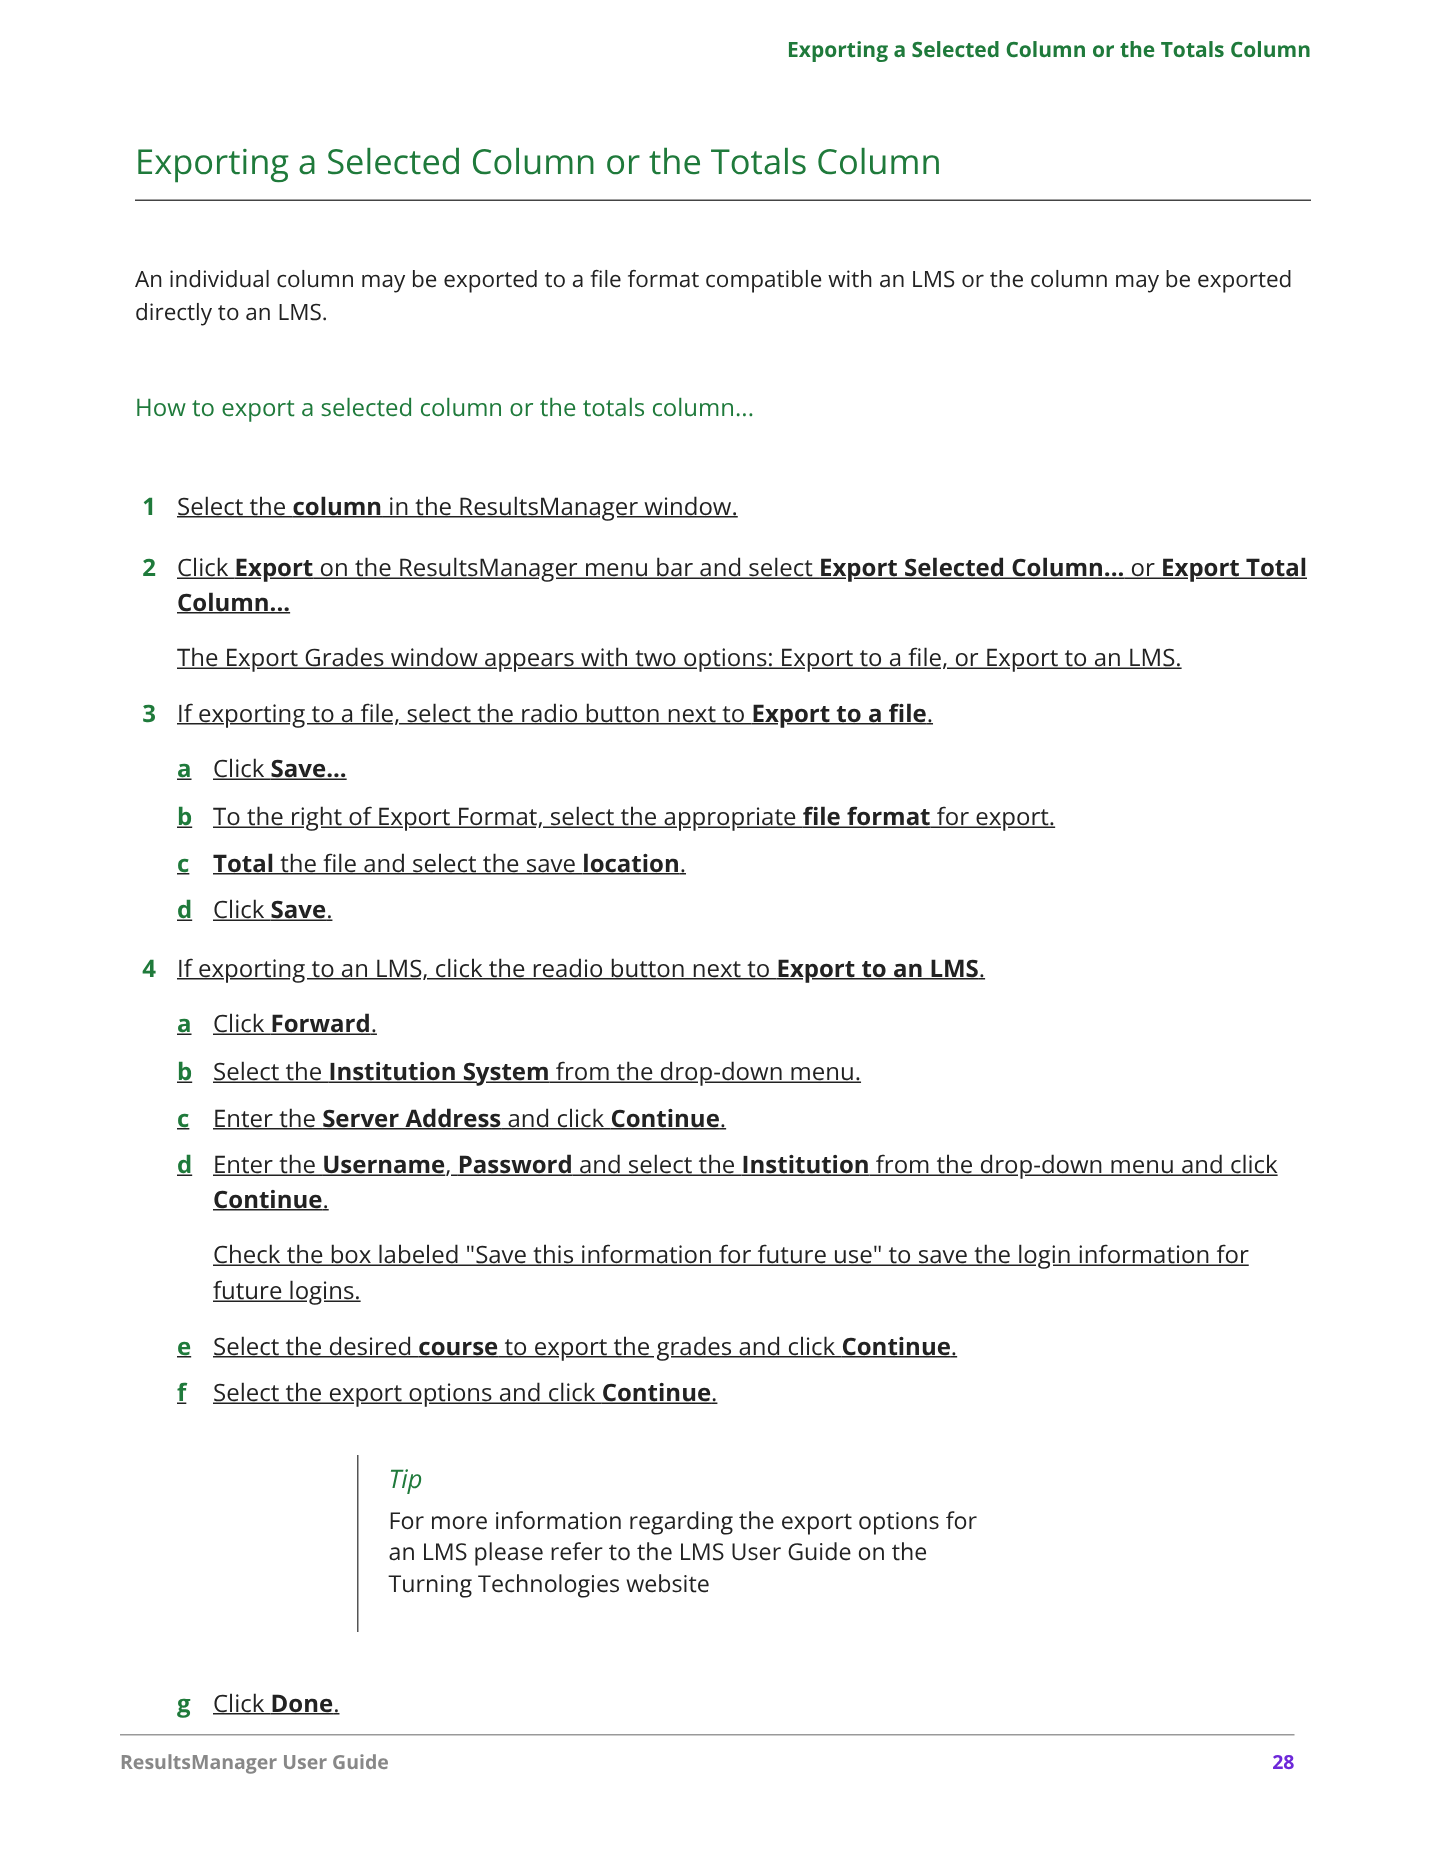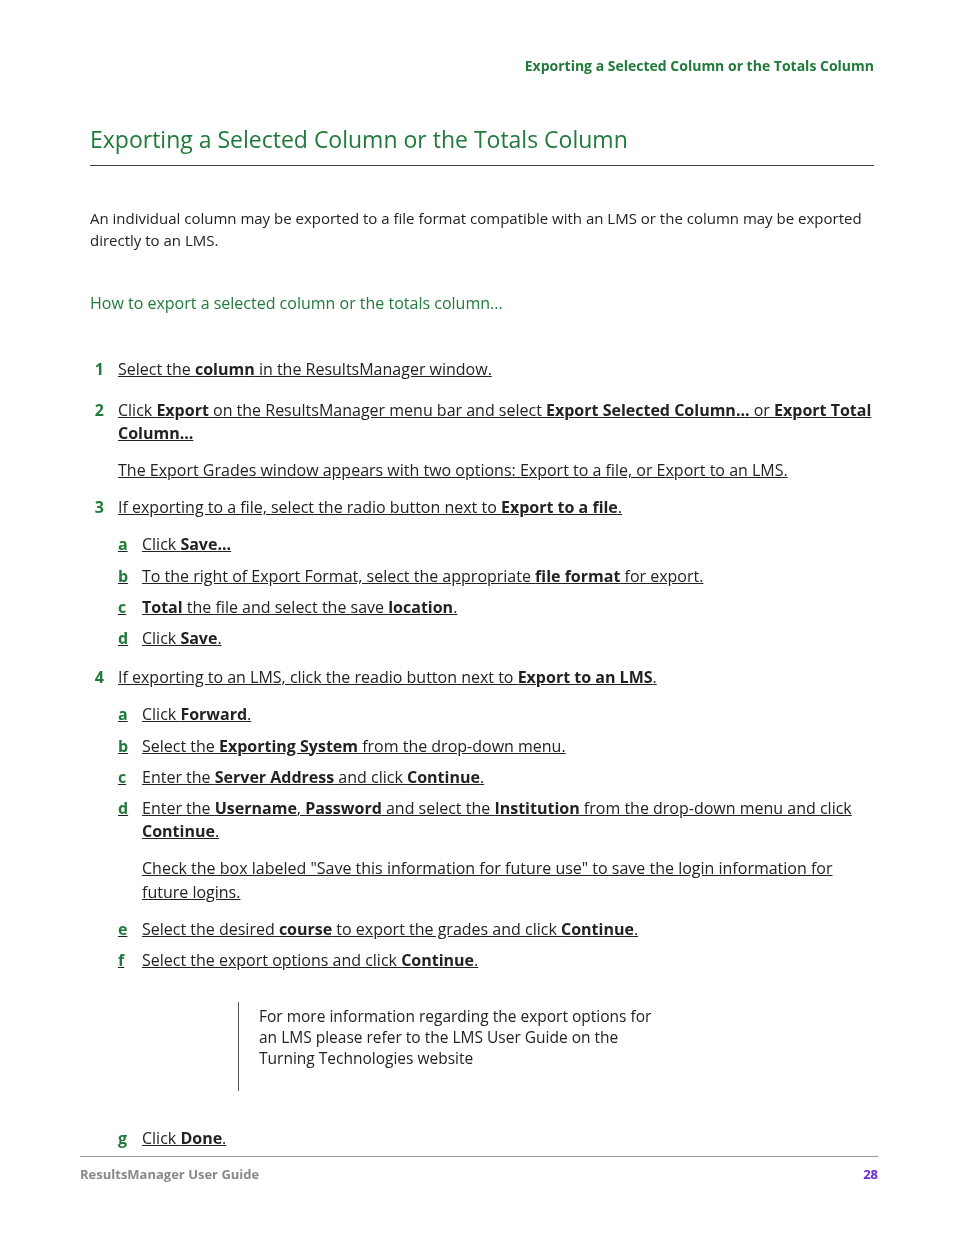--- a/index.html
+++ b/index.html
@@ -4,21 +4,21 @@
 <style>
   * { box-sizing: border-box; margin: 0; padding: 0; }
   html, body { width: 954px; height: 1235px; }
   body {
     font-family: "Myriad Pro", "Segoe UI", "Open Sans", Arial, sans-serif;
     background: #fff;
     color: #222;
     position: relative;
   }
   .page {
-    padding: 56px 80px 0 90px;
+    padding: 24px 80px 0 90px;
   }
   .running-head {
     text-align: right;
     color: #1f7a3b;
     font-weight: 700;
     font-size: 14px;
     margin-bottom: 48px;
   }
   h1.title {
     color: #1f7a3b;
@@ -105,21 +105,21 @@
   }
   .tip-url-wrap {
     font-size: 15.5px;
     line-height: 1.35;
     word-break: break-all;
   }
 
   .footer {
     position: absolute;
     left: 80px;
-    right: 76px;
+    right: 91px;
     bottom: 52px;
     padding-top: 8px;
     border-top: 1px solid #999;
     display: flex;
     justify-content: space-between;
     color: #888;
     font-size: 13px;
     font-weight: 700;
   }
   .footer .pg { color: #6d28d9; }
@@ -200,21 +200,21 @@
       <div class="sub">
         <div class="sub-item">
           <div class="sub-letter">a</div>
           <div class="sub-body">
               <p><span>Click </span><b>Forward</b><span>.</span></p>
             </div>
         </div>
         <div class="sub-item">
           <div class="sub-letter">b</div>
           <div class="sub-body">
-              <p><span>Select the </span><b>Exporting System</b><span> from the drop-down menu.</span></p>
+              <p><span>Select the </span><b>Institution System</b><span> from the drop-down menu.</span></p>
             </div>
         </div>
         <div class="sub-item">
           <div class="sub-letter">c</div>
           <div class="sub-body">
               <p><span>Enter the </span><b>Server Address</b><span> and click </span><b>Continue</b><span>.</span></p>
             </div>
         </div>
         <div class="sub-item">
           <div class="sub-letter">d</div>
@@ -233,20 +233,21 @@
           <div class="sub-letter">f</div>
           <div class="sub-body">
               <p><span>Select the export options and click </span><b>Continue</b><span>.</span></p>
             </div>
         </div>
       </div>
     </div>
   </div>
 
   <div class="tip-block">
+    <div class="tip-head">Tip</div>
     <div class="tip-text">For more information regarding the export options for an LMS please refer to the LMS User Guide on the Turning Technologies website</div>
   </div>
 
   <div class="step">
     <div class="step-num"></div>
     <div class="step-body">
       <div class="sub">
         <div class="sub-item">
           <div class="sub-letter">g</div>
           <div class="sub-body">

